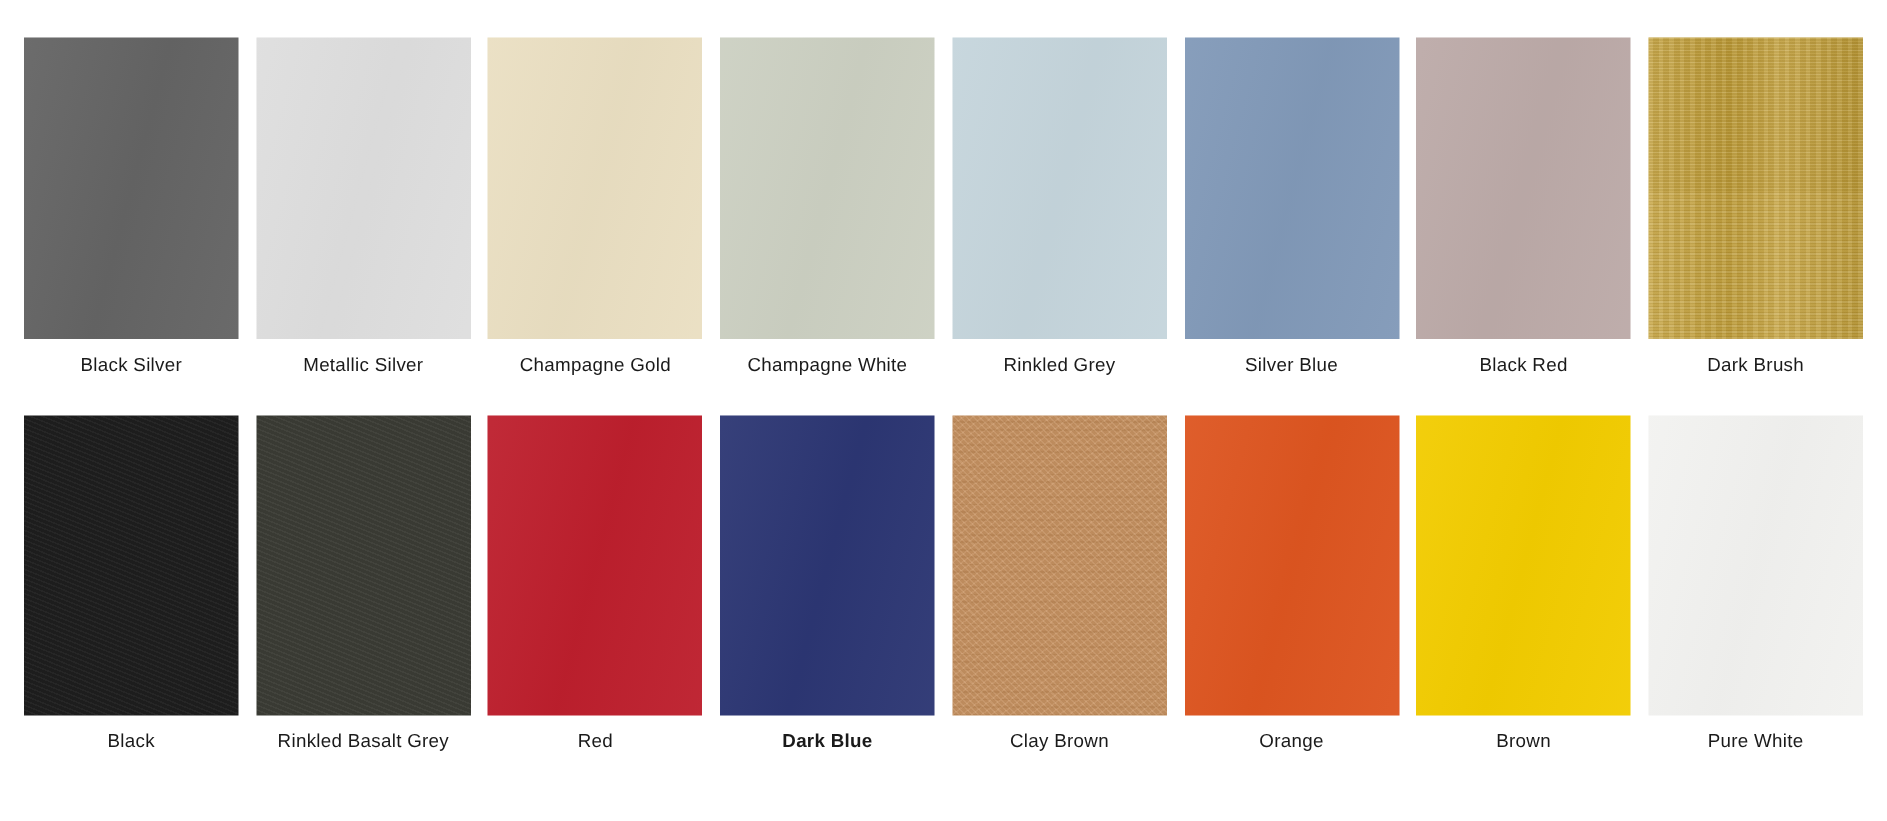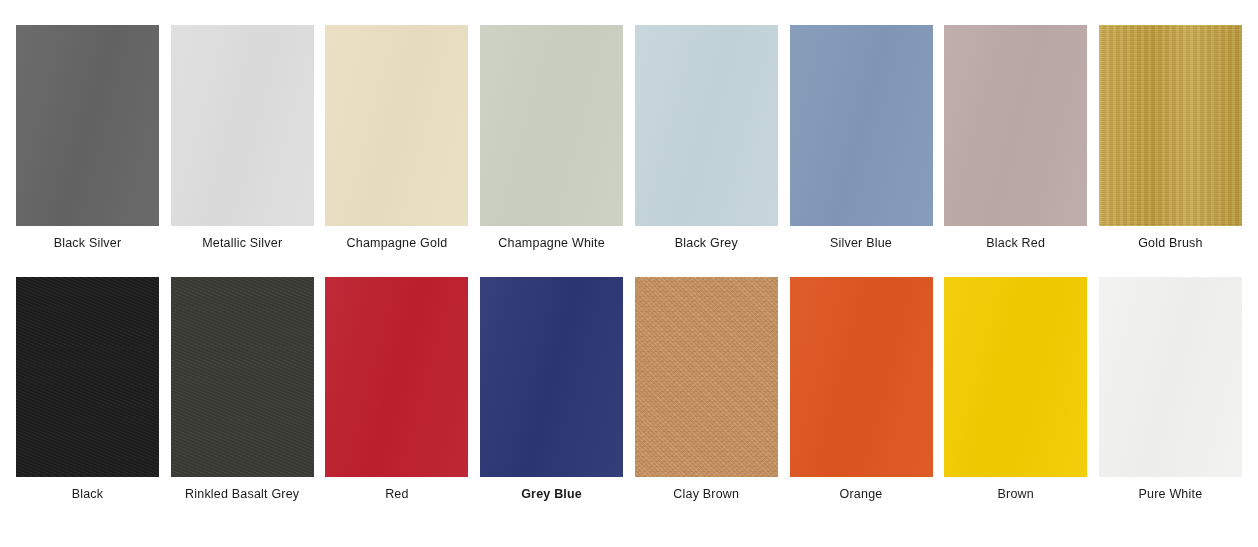--- a/index.html
+++ b/index.html
@@ -163,52 +163,52 @@
     <div class="swatch-cell">
       <span class="swatch-chip tex-soft" style="background-color: rgb(234, 223, 194);"></span>
       <span class="swatch-label">Champagne Gold</span>
     </div>
     <div class="swatch-cell">
       <span class="swatch-chip tex-soft" style="background-color: rgb(204, 208, 194);"></span>
       <span class="swatch-label">Champagne White</span>
     </div>
     <div class="swatch-cell">
       <span class="swatch-chip tex-soft" style="background-color: rgb(197, 213, 220);"></span>
-      <span class="swatch-label">Black Grey</span>
+      <span class="swatch-label">Rinkled Grey</span>
     </div>
     <div class="swatch-cell">
       <span class="swatch-chip tex-soft" style="background-color: rgb(129, 153, 184);"></span>
       <span class="swatch-label">Silver Blue</span>
     </div>
     <div class="swatch-cell">
       <span class="swatch-chip tex-soft" style="background-color: rgb(188, 170, 168);"></span>
       <span class="swatch-label">Black Red</span>
     </div>
     <div class="swatch-cell">
       <span class="swatch-chip tex-brushed" style="background-color: rgb(196, 161, 58);"></span>
-      <span class="swatch-label">Gold Brush</span>
+      <span class="swatch-label">Dark Brush</span>
     </div>
   </div>
 
   <div class="swatch-row row-2">
     <div class="swatch-cell">
       <span class="swatch-chip tex-matte" style="background-color: rgb(30, 30, 30);"></span>
       <span class="swatch-label">Black</span>
     </div>
     <div class="swatch-cell">
       <span class="swatch-chip tex-matte" style="background-color: rgb(59, 60, 53);"></span>
       <span class="swatch-label">Rinkled Basalt Grey</span>
     </div>
     <div class="swatch-cell">
       <span class="swatch-chip tex-soft" style="background-color: rgb(189, 31, 45);"></span>
       <span class="swatch-label">Red</span>
     </div>
     <div class="swatch-cell">
       <span class="swatch-chip tex-soft" style="background-color: rgb(44, 54, 115);"></span>
-      <span class="swatch-label is-selected">Grey Blue</span>
+      <span class="swatch-label is-selected">Dark Blue</span>
     </div>
     <div class="swatch-cell">
       <span class="swatch-chip tex-grain" style="background-color: rgb(199, 146, 96);"></span>
       <span class="swatch-label">Clay Brown</span>
     </div>
     <div class="swatch-cell">
       <span class="swatch-chip tex-soft" style="background-color: rgb(221, 85, 32);"></span>
       <span class="swatch-label">Orange</span>
     </div>
     <div class="swatch-cell">

